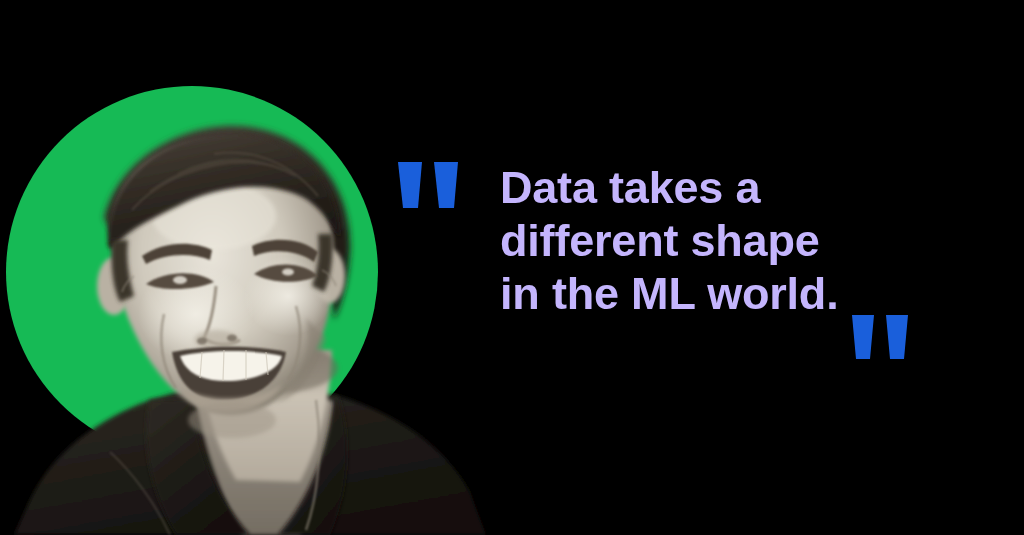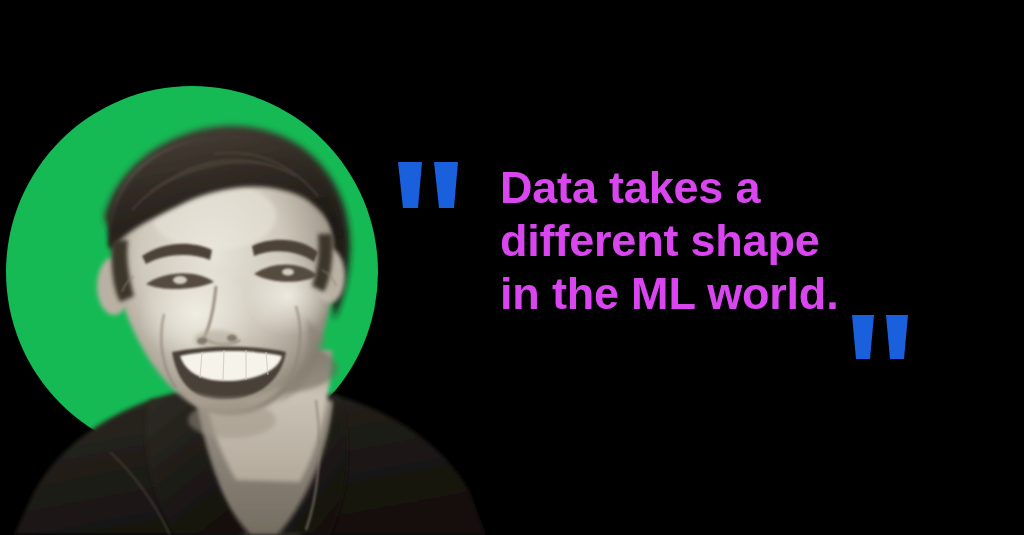--- a/index.html
+++ b/index.html
@@ -61,21 +61,21 @@
   .quote-open  { left: 396px; top: 160px; }
   .quote-close { left: 850px; top: 313px; }
 
   
   .quote-text {
     position: absolute;
     left: 500px;
     top: 161px;
     width: 470px;
     margin: 0;
-    color: #d946ef;
+    color: #c4b5fd;
     font-family: "Liberation Sans", sans-serif;
     font-size: 45px;
     font-weight: bold;
     line-height: 53px;
     letter-spacing: -0.2px;
     white-space: pre-line;
   }
 </style>
 </head>
 <body>

